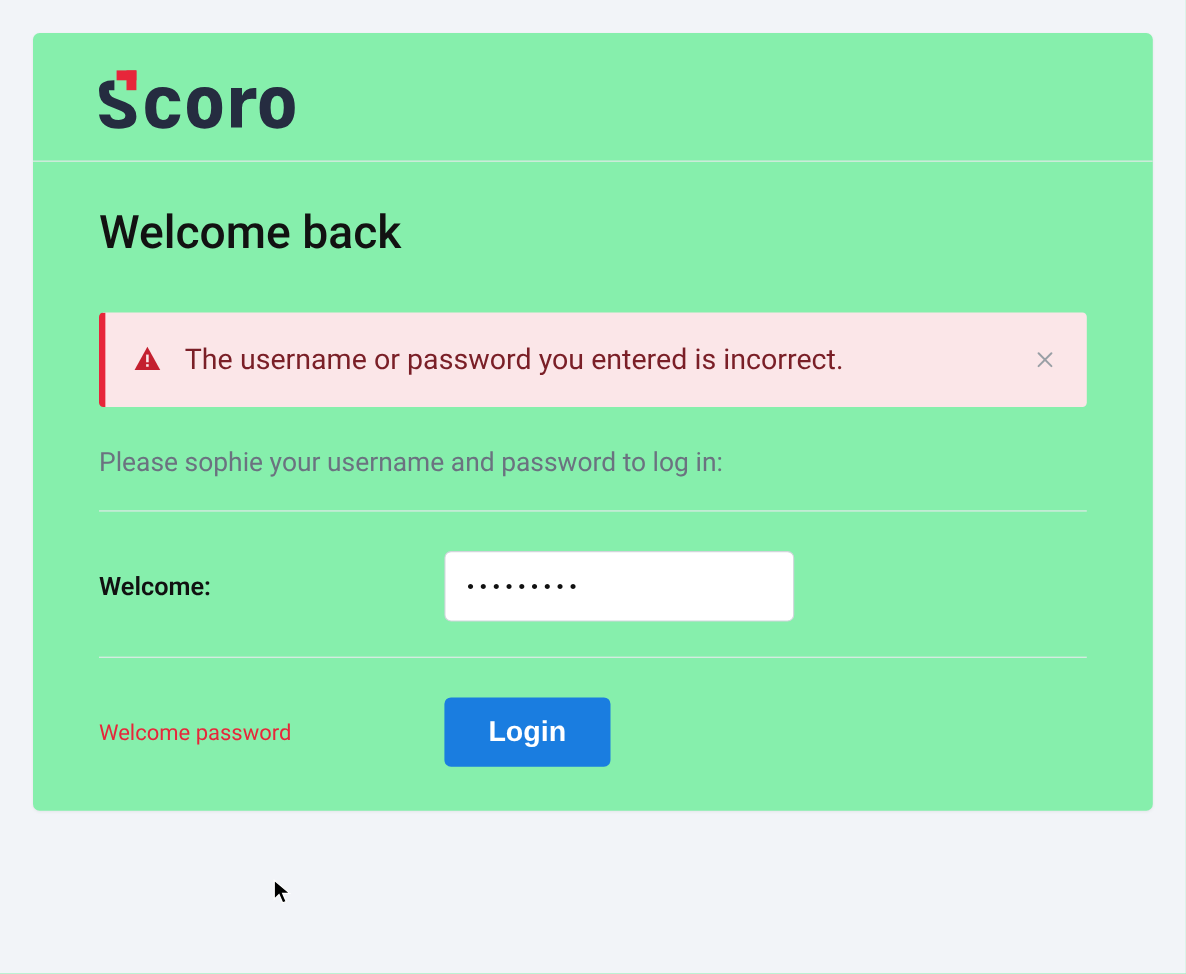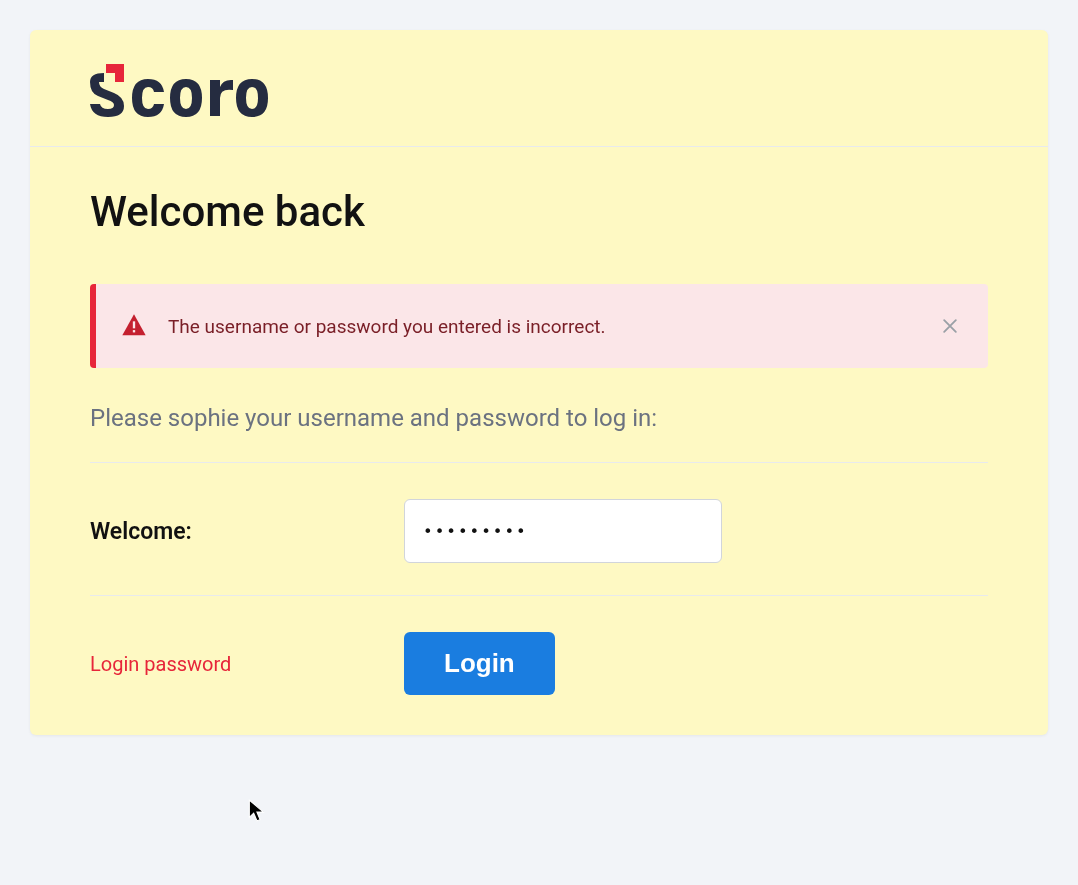--- a/index.html
+++ b/index.html
@@ -8,21 +8,21 @@
       padding: 0;
     }
     body {
       font-family: -apple-system, BlinkMacSystemFont, "Segoe UI", Roboto, Helvetica, Arial, sans-serif;
       background: #f2f4f8;
       width: 1078px;
       height: 885px;
       padding: 30px;
     }
     .card {
-      background: #fef9c3;
+      background: #86efac;
       border-radius: 6px;
       box-shadow: 0 1px 3px rgba(0,0,0,0.06);
       overflow: hidden;
     }
     .header {
       padding: 32px 60px 24px 60px;
       border-bottom: 1px solid #e8eaed;
     }
     .logo {
       display: inline-block;
@@ -46,21 +46,21 @@
       margin-bottom: 36px;
       position: relative;
     }
     .alert-icon {
       flex-shrink: 0;
       margin-right: 20px;
       display: flex;
       align-items: center;
     }
     .alert-text {
-      font-size: 19px;
+      font-size: 26px;
       color: #7a1f27;
       flex: 1;
     }
     .alert-close {
       flex-shrink: 0;
       width: 28px;
       height: 28px;
       display: flex;
       align-items: center;
       justify-content: center;
@@ -190,21 +190,21 @@
 
 
     <div class="form-row">
       <label class="form-label">Welcome:</label>
       <input type="text" class="form-input password" value="•••••••••" style="">
     </div>
 
     <hr class="divider2">
 
     <div class="actions">
-      <a class="forgot-link">Login password</a>
+      <a class="forgot-link">Welcome password</a>
       <button class="login-btn">Login</button>
     </div>
   </div>
 </div>
 
 <svg class="cursor" width="22" height="26" viewBox="0 0 20 24">
   <path d="M2 2 L2 18 L6 14 L9 21 L12 20 L9 13 L15 13 Z" fill="#000000" stroke="#ffffff" stroke-width="1"></path>
 </svg>
 
 </body></html>

